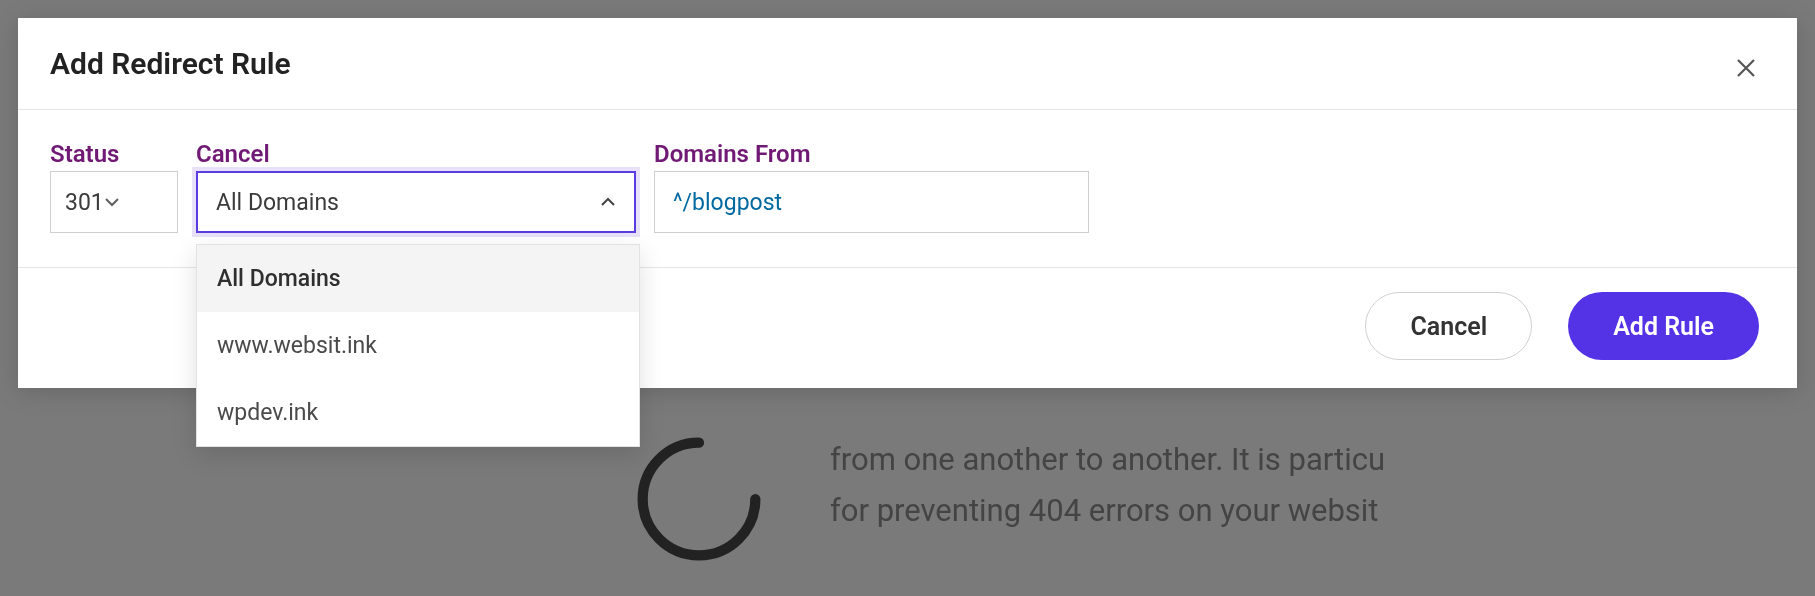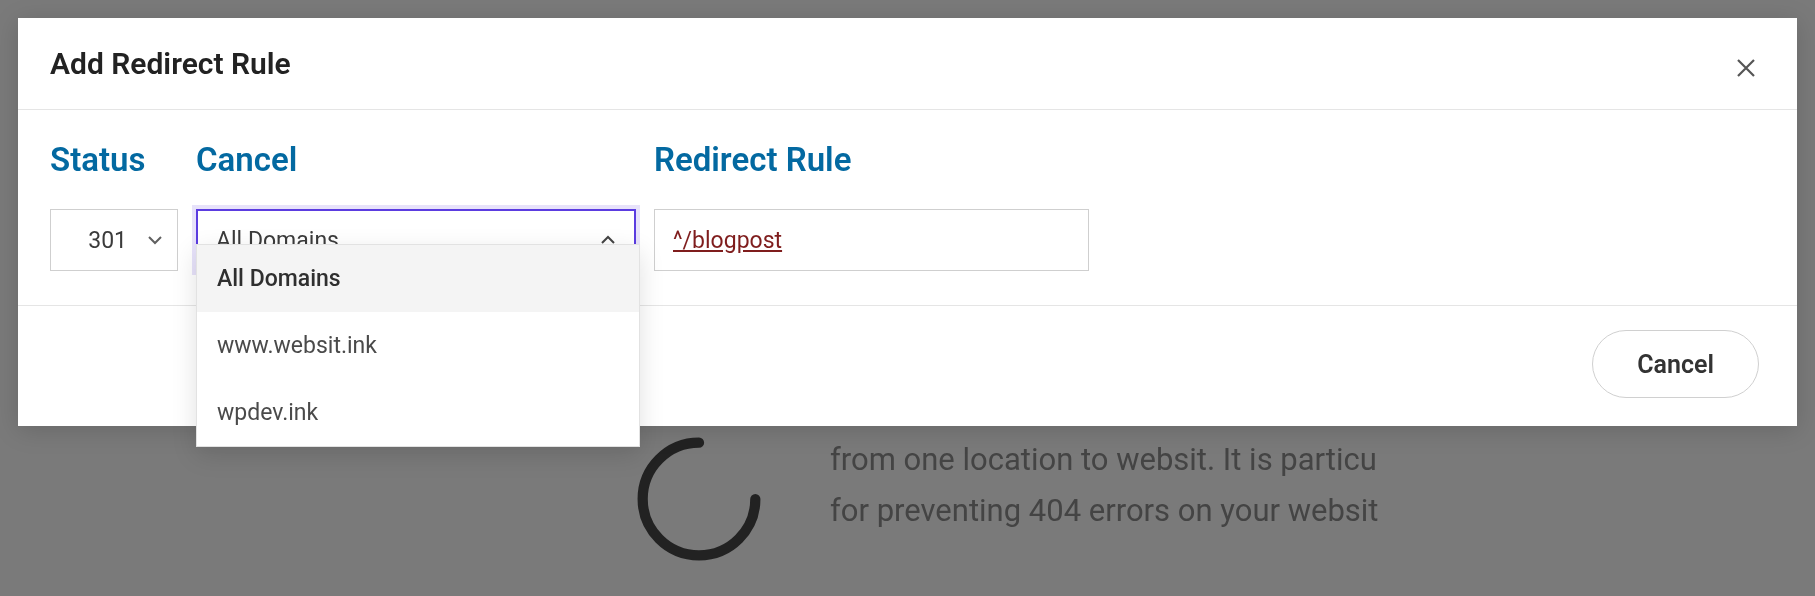--- a/index.html
+++ b/index.html
@@ -46,59 +46,58 @@
       gap: 18px;
       align-items: flex-start;
       border-bottom: 1px solid #e5e5e5;
     }
     .field { display: flex; flex-direction: column; }
     .field.status  { flex: 0 0 128px; }
     .field.domain  { flex: 0 0 440px; position: relative; }
     .field.rfrom   { flex: 0 0 435px; }
     .field.rto     { flex: 1 1 auto; }
     .field-label {
-      font-size: 33px;
+      font-size: 24px;
       font-weight: 600;
-      color: #0369a1;
-      margin-bottom: 30px;
+      color: #701a75;
+      margin-bottom: 3px;
     }
     .select-box, .input-box {
       height: 62px;
       border: 1px solid #cfcfcf;
       background: #fff;
       display: flex;
       align-items: center;
       padding: 0 18px;
       font-size: 23px;
       color: #3b3b3b;
       cursor: pointer;
     }
-    .select-box.status-box { justify-content: flex-end; padding: 0 14px; gap: 20px; }
+    .select-box.status-box { justify-content: flex-start; padding: 0 14px; }
     .select-box.domain-box {
       justify-content: space-between;
       border: 2.5px solid #5b3ce0;
       box-shadow: 0 0 0 4px rgba(91,60,224,0.15);
     }
     .chevron { display: flex; align-items: center; }
     .chevron svg { stroke: #606060; stroke-width: 2; }
     .domain-box .chevron svg { stroke: #444; }
     .input-box {
       color: #4a4a4a;
       cursor: text;
     }
     .input-box input {
       border: none;
       outline: none;
       width: 100%;
       height: 100%;
       font-size: 23px;
-      color: #7f1d1d;
+      color: #0369a1;
       font-family: inherit;
       background: transparent;
-      text-decoration: underline;
     }
     .dropdown-panel {
       position: absolute;
       top: 104px;
       left: 0;
       width: 444px;
       background: #fff;
       border: 1px solid #e2e2e2;
       box-shadow: 0 8px 24px rgba(0,0,0,0.12);
       z-index: 10;
@@ -161,21 +160,21 @@
 </head>
 <body>
 
 <div class="spinner">
   <svg viewBox="0 0 100 100">
     <path d="M 50 6 A 44 44 0 1 0 94 50" stroke-linecap="round"></path>
   </svg>
 </div>
 
 <div class="background-text">
-  <div>from one location to websit. It is particu</div>
+  <div>from one another to another. It is particu</div>
   <div>for preventing 404 errors on your websit</div>
 </div>
 
 <div class="modal">
   <div class="modal-header">
     <div class="modal-title">Add Redirect Rule</div>
     <div class="close-icon">
       <svg width="22" height="22" viewBox="0 0 22 22" fill="none">
         <path d="M3 3 L19 19 M19 3 L3 19"></path>
       </svg>
@@ -206,24 +205,25 @@
         </span>
       </div>
       <div class="dropdown-panel">
         <div class="dropdown-option highlight">All Domains</div>
         <div class="dropdown-option">www.websit.ink</div>
         <div class="dropdown-option">wpdev.ink</div>
       </div>
     </div>
 
     <div class="field rfrom">
-      <div class="field-label">Redirect Rule</div>
+      <div class="field-label">Domains From</div>
       <div class="input-box">
         <input type="text" value="^/blogpost" style="">
       </div>
     </div>
 
   </div>
 
   <div class="modal-footer">
     <div class="btn btn-secondary">Cancel</div>
+    <div class="btn btn-primary">Add Rule</div>
   </div>
 </div>
 
 </body></html>

